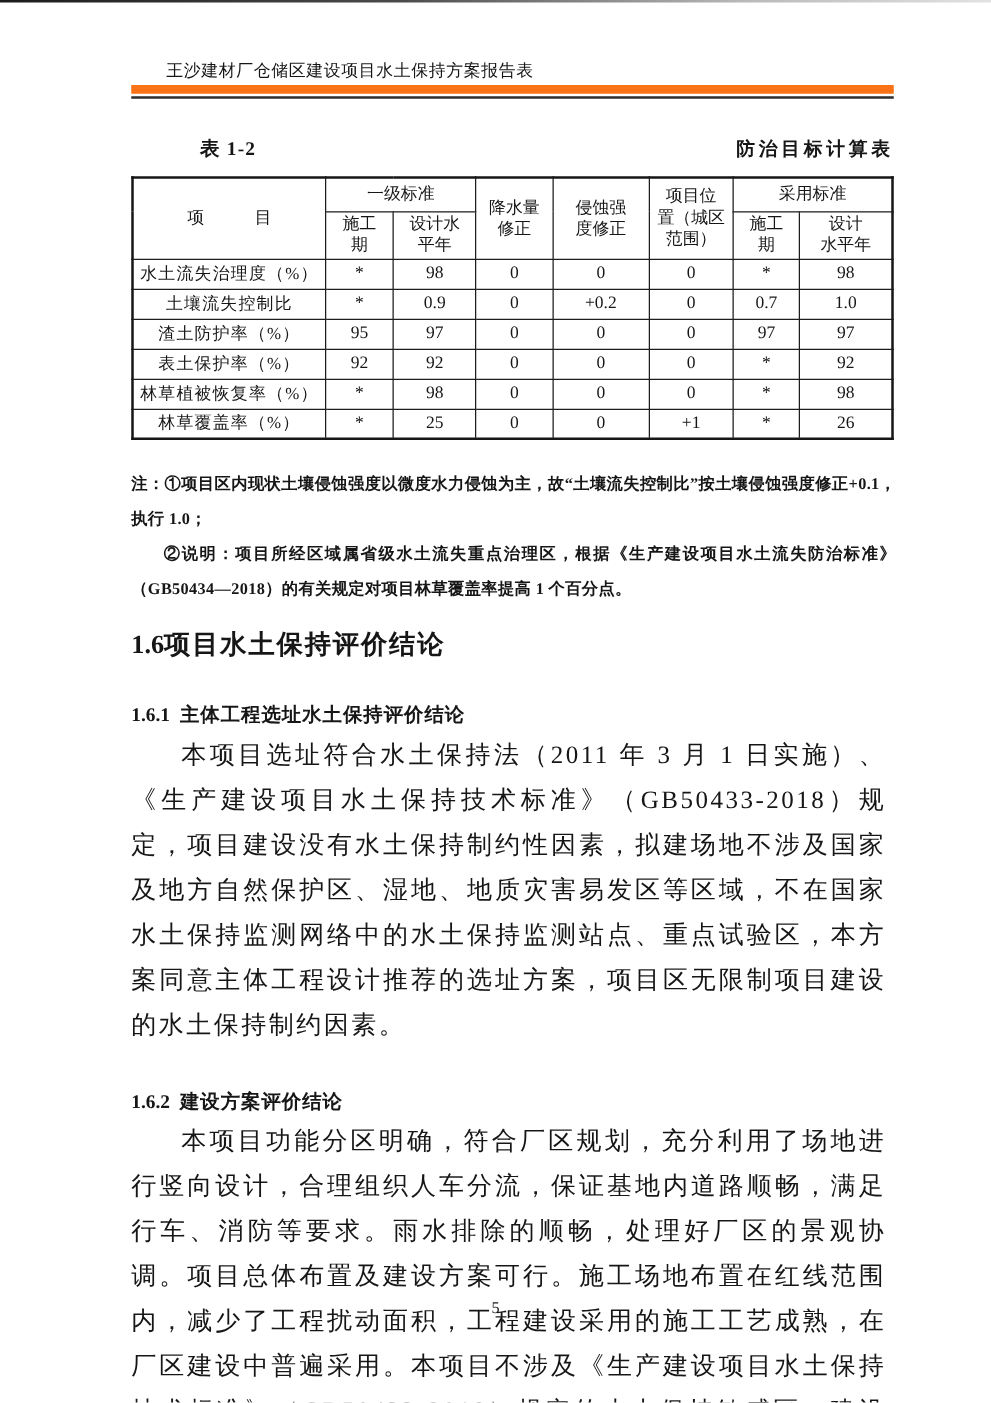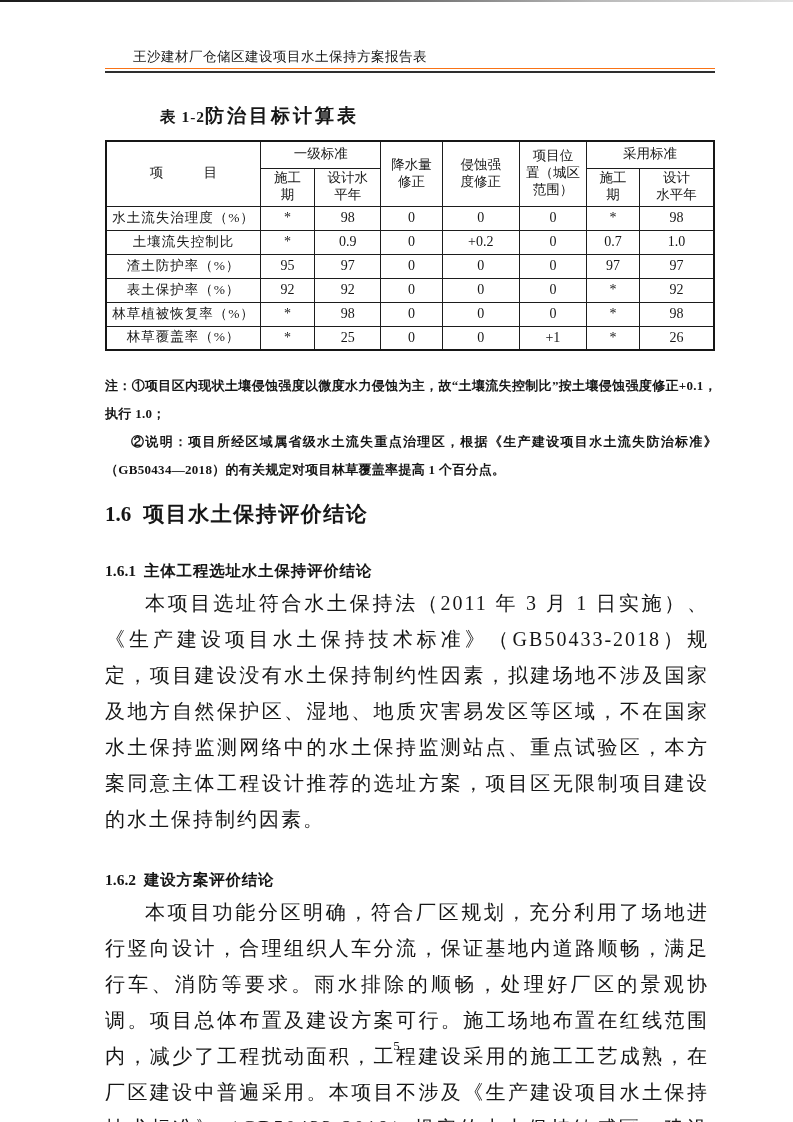--- a/index.html
+++ b/index.html
@@ -11,27 +11,27 @@
     position:relative;
     overflow:hidden;
   }
   .page-edge {
     position:absolute; top:0; left:0; width:793px; height:2px;
     background:linear-gradient(to right,#1b1b1b 0%,#4a4a4a 40%,#b9b9b9 75%,#e2e2e2 100%);
   }
   .content { padding:48px 78px 0 105px; }
 
   
-  .running-header { font-size:13.5px; letter-spacing:0.5px; padding:0 0 2px 28px; border-bottom:1px solid #f97316; }
+  .running-header { font-size:13.5px; letter-spacing:0.5px; padding:0 0 2px 28px; border-bottom:7px solid #f97316; }
   .header-rule { height:2px; background:#2e2e2e; margin-top:2px; }
 
   
   .caption-row { display:flex; align-items:baseline; margin-top:30px; font-weight:bold; }
   .caption-label { margin-left:55px; font-size:15.5px; letter-spacing:1px; white-space:nowrap; }
-  .caption-title { flex:1; text-align:left; font-size:19px; letter-spacing:3px; }
+  .caption-title { flex:1; text-align:right; font-size:15px; letter-spacing:3px; }
 
   
   table.goal-table {
     width:610px; margin-top:11px;
     border-collapse:collapse; table-layout:fixed;
     font-size:13.5px; text-align:center;
     border:2px solid #161616;
   }
   .goal-table th, .goal-table td {
     border:1px solid #1d1d1d;
@@ -45,21 +45,21 @@
   .goal-table tbody td { height:24px; font-size:14px; }
   .goal-table tbody td.row-label { font-size:13.5px; letter-spacing:1px; }
   .pre { white-space:pre-line; }
 
   
   .notes { margin-top:21px; width:612px; font-size:13px; line-height:28px; text-align:justify; letter-spacing:0.3px;font-weight:bold; }
   .notes p.indent { text-indent:2em; }
 
   
   .h-main { margin-top:16px; font-size:21px; font-weight:bold; letter-spacing:1.5px; }
-  .h-main .num { margin-right:12px; letter-spacing:0;text-align:right; }
+  .h-main .num { margin-right:0; letter-spacing:0;text-align:right; }
   .h-sub { margin-top:33px; font-size:15.5px; font-weight:bold; letter-spacing:0.8px; }
   .h-sub .num { margin-right:8px; letter-spacing:0; }
   .para {
     width:604px;
     margin-top:3px;
     font-size:20px; line-height:36px;
     letter-spacing:2px;
     text-align:justify;
     text-indent:2em;
   }

